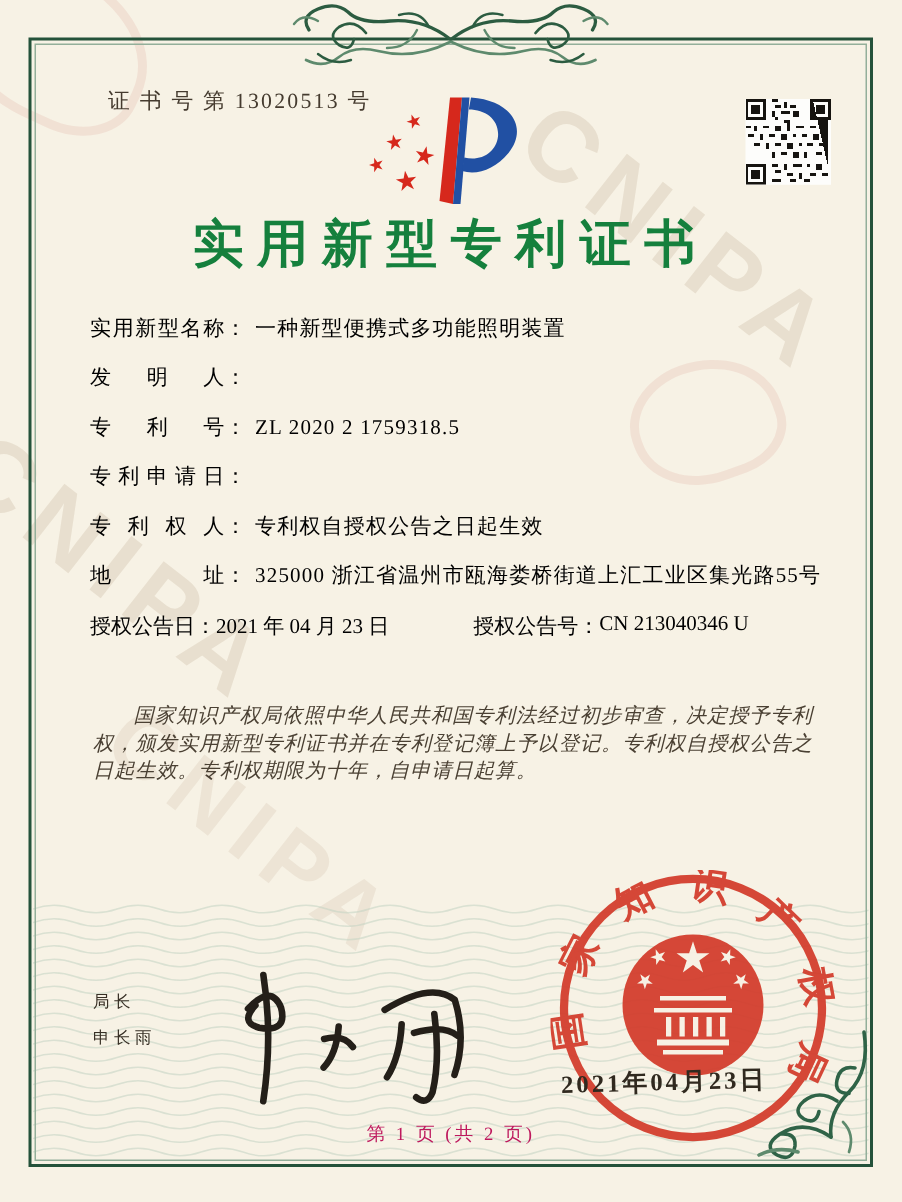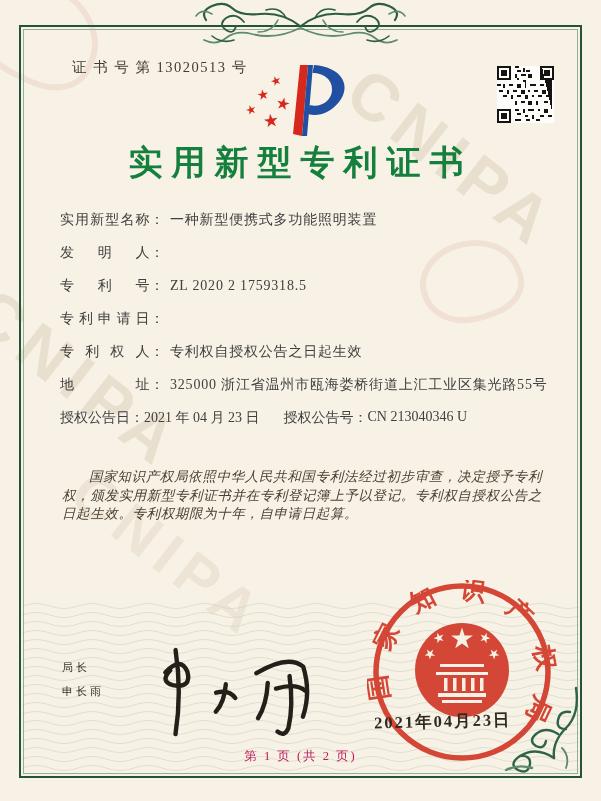--- a/index.html
+++ b/index.html
@@ -9,29 +9,29 @@
   .redcurl{position:absolute;border:6px solid rgba(200,80,70,.10);border-radius:50% 60% 40% 55%;pointer-events:none;}
   
   .frame-outer{position:absolute;left:19px;top:25px;right:19px;bottom:23px;border:2.5px solid #24523a;}
   .frame-inner{position:absolute;left:2px;top:2px;right:2px;bottom:2px;border:1px solid #93af9a;}
   
   .cert-no{position:absolute;left:72px;top:58px;font-size:14.5px;letter-spacing:1.5px;color:#453b2f;}
   .logo{position:absolute;left:238px;top:60px;}
   .qr{position:absolute;left:497px;top:66px;width:57px;height:57px;background:#fdfdfb;}
   .title{position:absolute;left:0;top:140px;width:100%;text-align:center;font-size:34px;font-weight:700;letter-spacing:9px;color:#15803d;}
   
-  .fields{position:absolute;left:60px;top:210px;width:490px;font-size:14px;color:#404040;}
+  .fields{position:absolute;left:60px;top:210px;width:490px;font-size:14px;color:#000000;}
   .frow{display:flex;align-items:flex-start;line-height:1.4;margin-bottom:13.5px;}
   .frow .flabel{display:inline-block;width:90px;text-align:justify;text-align-last:justify;flex:none;letter-spacing:.5px;}
   .frow .colon{flex:none;margin-right:6px;}
   .frow .fval{flex:1;letter-spacing:.8px;}
   .frow.addr .fval{max-width:392px;}
   .grant{display:flex;margin-top:2px;}
   .grant .pair{display:flex;}
-  .grant .pair+.pair{margin-left:24px;}
+  .grant .pair+.pair{margin-left:56px;}
   
   .paras{position:absolute;left:58px;top:464px;width:488px;font-size:13.5px;line-height:18.5px;color:#4a4033;font-style:italic;text-align:justify;}
   .paras p{margin:4px;text-indent:2em;letter-spacing:.6px;}
   
   .sig-block{position:absolute;left:62px;top:660px;font-size:11px;letter-spacing:3px;color:#372f25;}
   .sig-block div{margin-bottom:9px;}
   .sig-script{position:absolute;left:140px;top:638px;}
   
   .seal{position:absolute;left:367px;top:580px;}
   .seal-date{position:absolute;left:374px;top:710px;width:200px;font-size:16.5px;letter-spacing:2px;font-weight:600;color:#30291f;transform:rotate(-1.5deg);}

